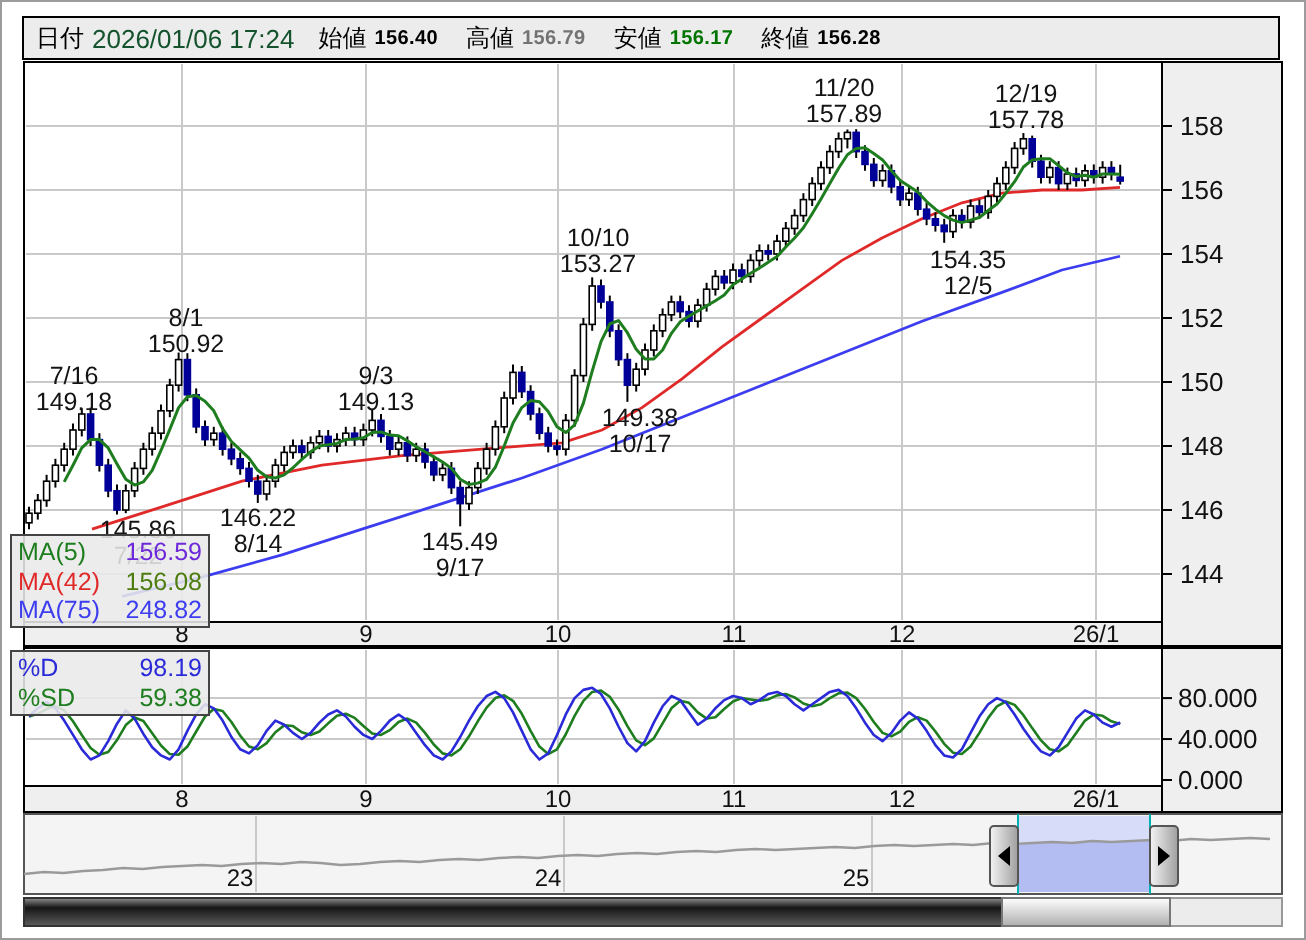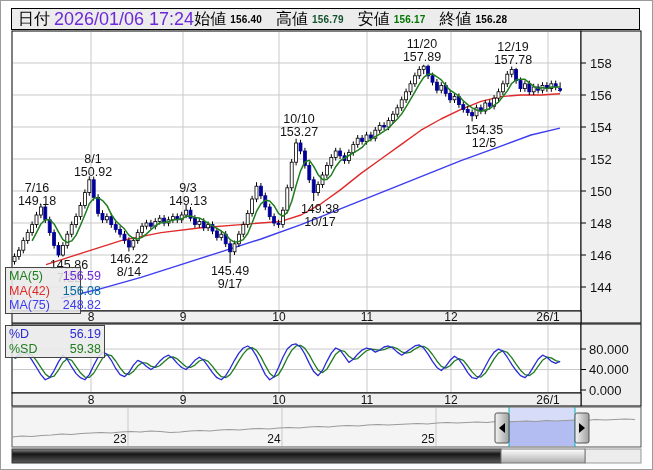--- a/index.html
+++ b/index.html
@@ -2,42 +2,42 @@
 <html><head>
 <meta charset="utf-8">
 <style>
   html,body{margin:0;padding:0;background:#fff;}
   .frame{position:relative;width:653px;height:470px;background:#fff;
          border:1px solid #9b9b9b;box-sizing:border-box;overflow:hidden;
          font-family:"Liberation Sans", sans-serif;}
   .topbar{position:absolute;left:10px;top:7px;width:629px;height:22px;
           background:#ececec;border:1px solid #000;box-sizing:border-box;
           display:flex;align-items:center;padding:0 6px;white-space:nowrap;}
-  .topbar .lbl{font-size:16px;color:#000;margin-right:4px;}
+  .topbar .lbl{font-size:12px;color:#000;margin-right:4px;}
   .topbar .val{font-size:10px;font-weight:bold;color:#000;margin-right:14px;letter-spacing:0.2px;}
-  .topbar .dateval{font-size:18px;color:#6d28d9;}
+  .topbar .dateval{font-size:13px;color:#14532d;margin-right:12px;}
   svg{position:absolute;left:0;top:0;}
   .legend{position:absolute;background:rgba(233,233,233,0.88);border:1px solid #444;
           font-size:12.5px;line-height:14.5px;padding:1px 3px;box-sizing:border-box;}
   .legend .row{display:flex;justify-content:space-between;width:92px;}
-  .lg-main{left:4px;top:266px;width:76px;height:47px;}
+  .lg-main{left:4px;top:266px;width:100px;height:47px;}
   .lg-stoch{left:4px;top:324px;width:100px;height:33px;}
 </style>
 </head>
 <body>
 
 <div class="frame">
 
   <div class="topbar">
     <span class="lbl">日付</span>
     <span class="dateval">2026/01/06 17:24</span>
     <span class="lbl">始値</span>
     <span class="val">156.40</span>
     <span class="lbl">高値</span>
-    <span class="val" style="color: #14532d;">156.79</span>
+    <span class="val" style="color: #737373;">156.79</span>
     <span class="lbl">安値</span>
     <span class="val" style="color: rgb(0, 118, 0);">156.17</span>
     <span class="lbl">終値</span>
     <span class="val">156.28</span>
   </div>
 
   <svg id="plot" width="653" height="470">
     <defs>
       <linearGradient id="sbtrack" x1="0" y1="0" x2="0" y2="1">
         <stop offset="0" stop-color="#8f8f8f"></stop>
@@ -428,32 +428,32 @@
       <rect x="500" y="448" width="84" height="14" fill="url(#sbthumb)" stroke="#777"></rect>
     </svg>
 
   <div class="legend lg-main">
     <div class="row">
       <span style="color: rgb(30, 125, 30);">MA(5)</span>
       <span style="color: #6d28d9;">156.59</span>
     </div>
     <div class="row">
       <span style="color: rgb(224, 42, 42);">MA(42)</span>
-      <span style="color: #0369a1;">156.08</span>
+      <span style="color: #4d7c0f;">156.08</span>
     </div>
     <div class="row">
       <span style="color: rgb(61, 61, 240);">MA(75)</span>
       <span style="color: rgb(61, 61, 240);">248.82</span>
     </div>
   </div>
 
   <div class="legend lg-stoch">
     <div class="row">
       <span style="color: rgb(42, 42, 216);">%D</span>
-      <span style="color: rgb(42, 42, 216);">56.19</span>
+      <span style="color: rgb(42, 42, 216);">98.19</span>
     </div>
     <div class="row">
       <span style="color: rgb(30, 125, 30);">%SD</span>
       <span style="color: rgb(30, 125, 30);">59.38</span>
     </div>
   </div>
 
 </div>
 
 </body></html>

